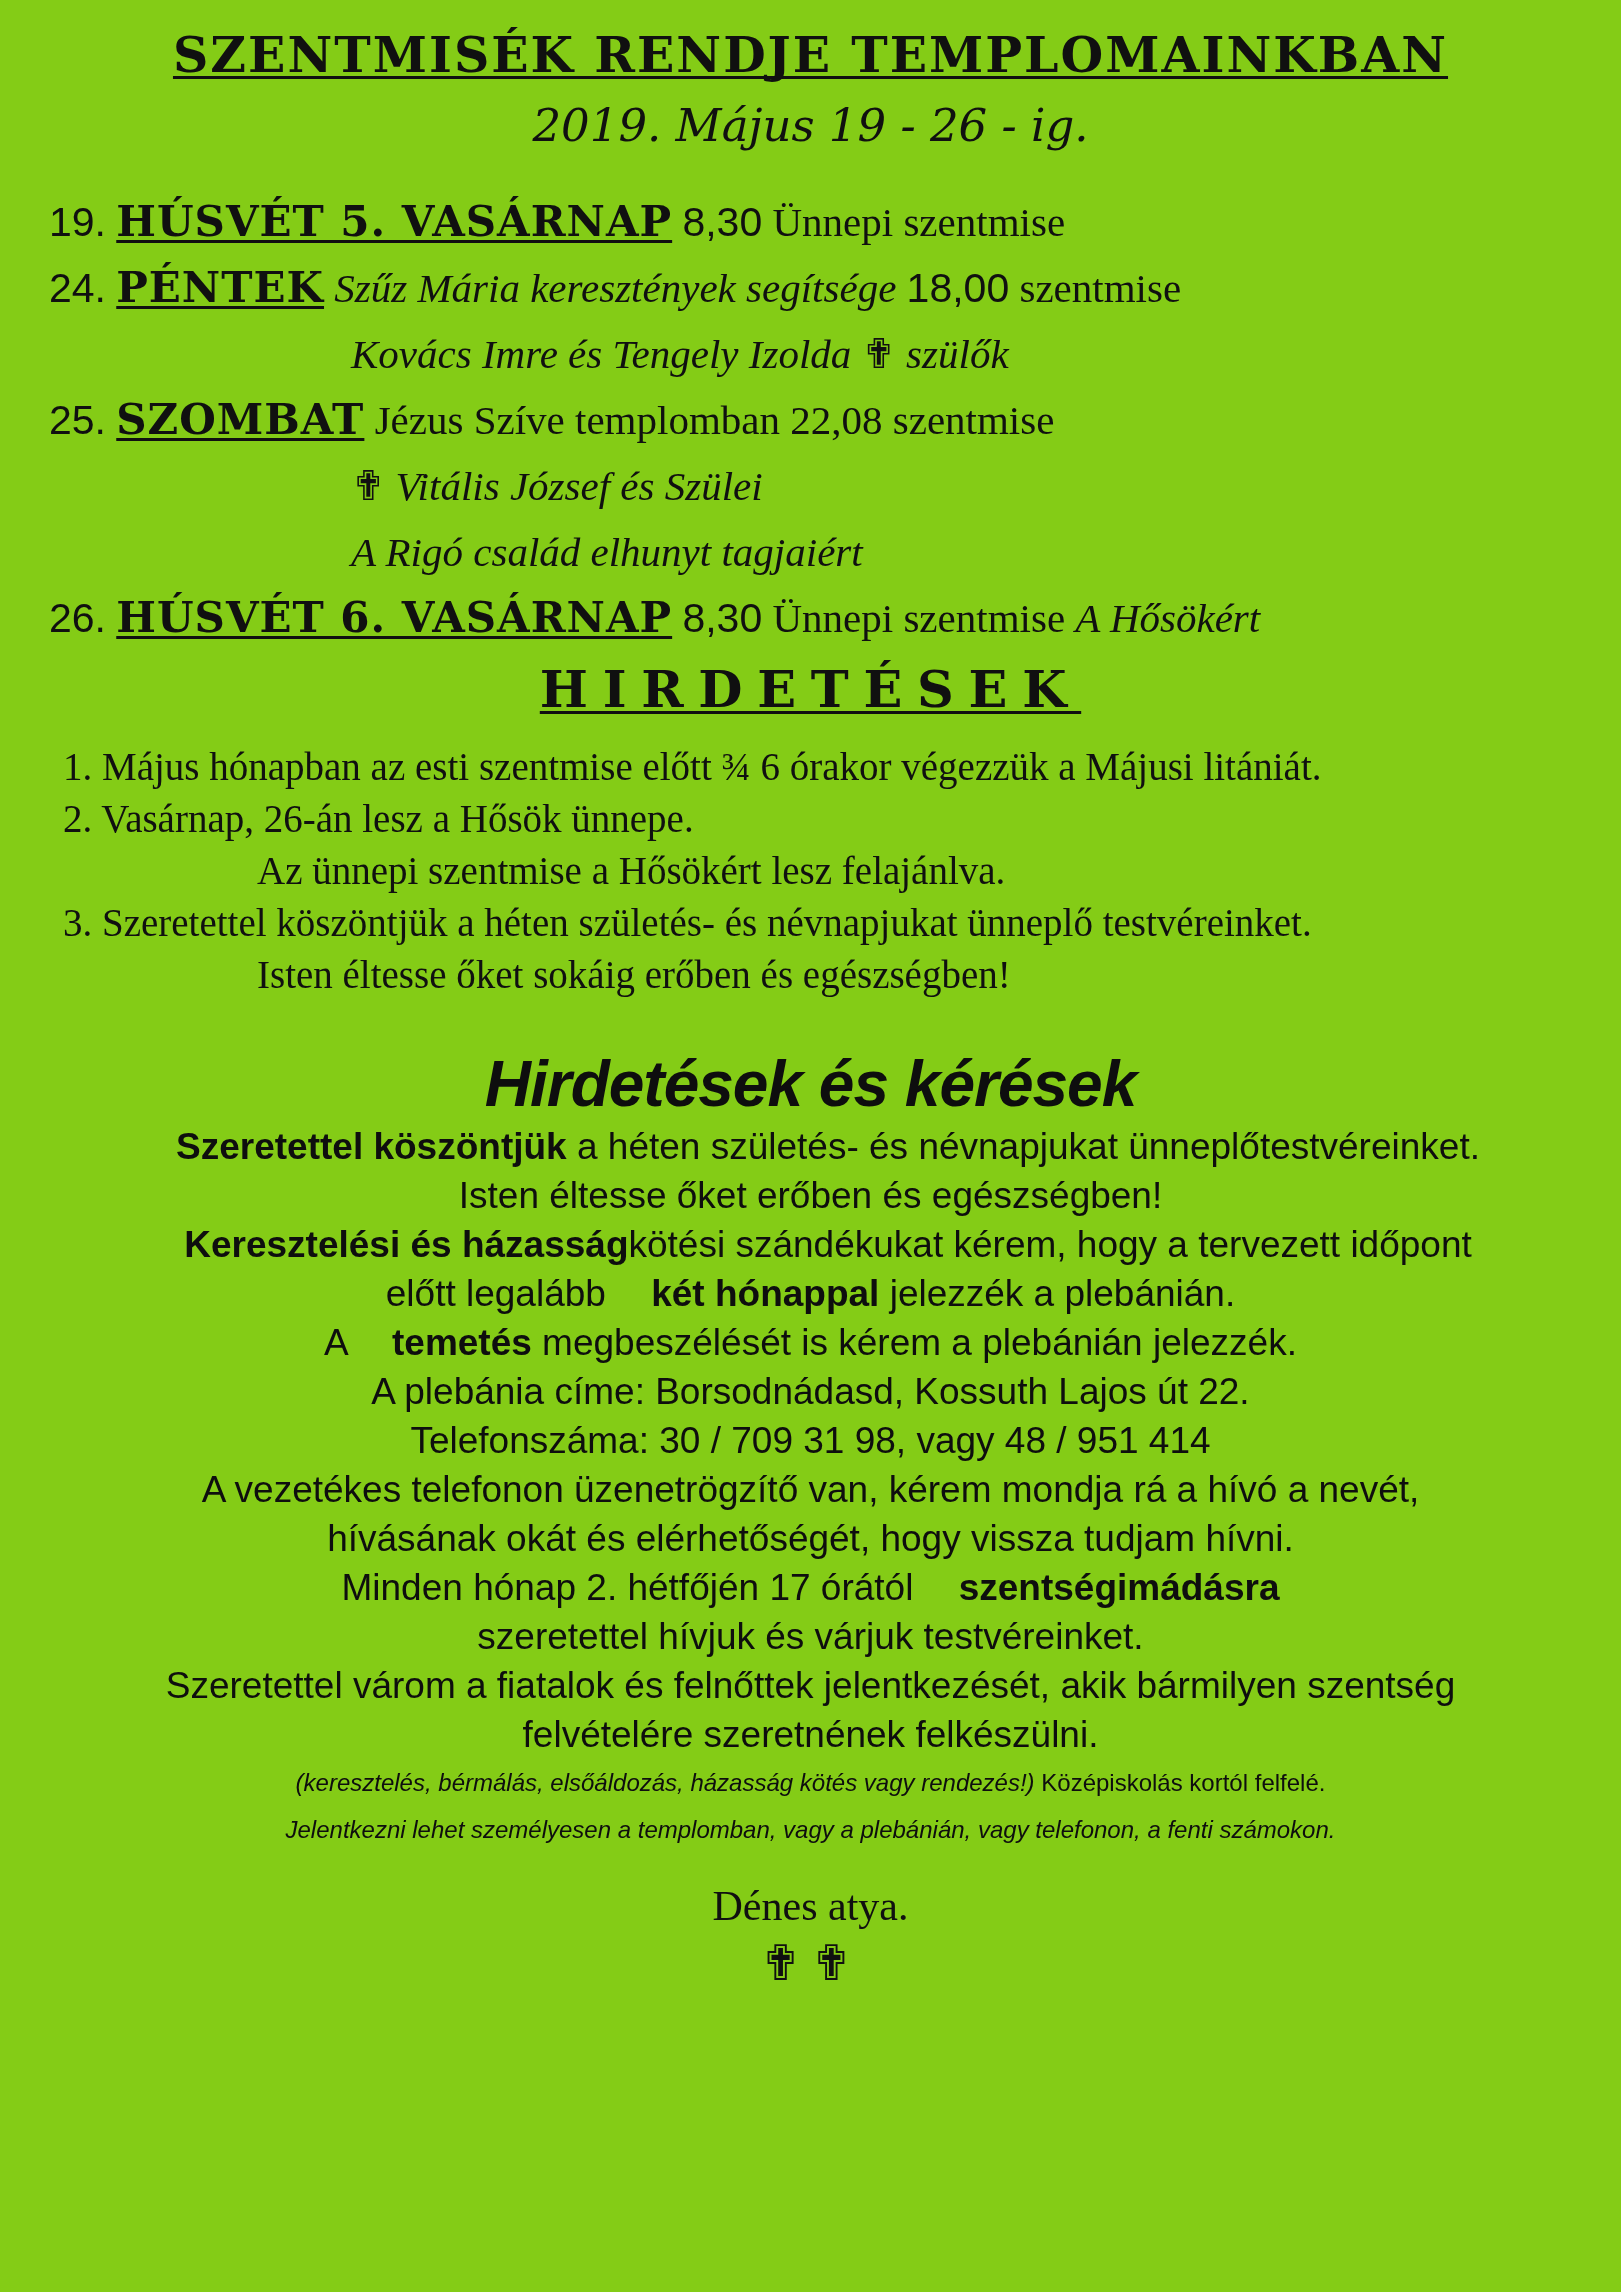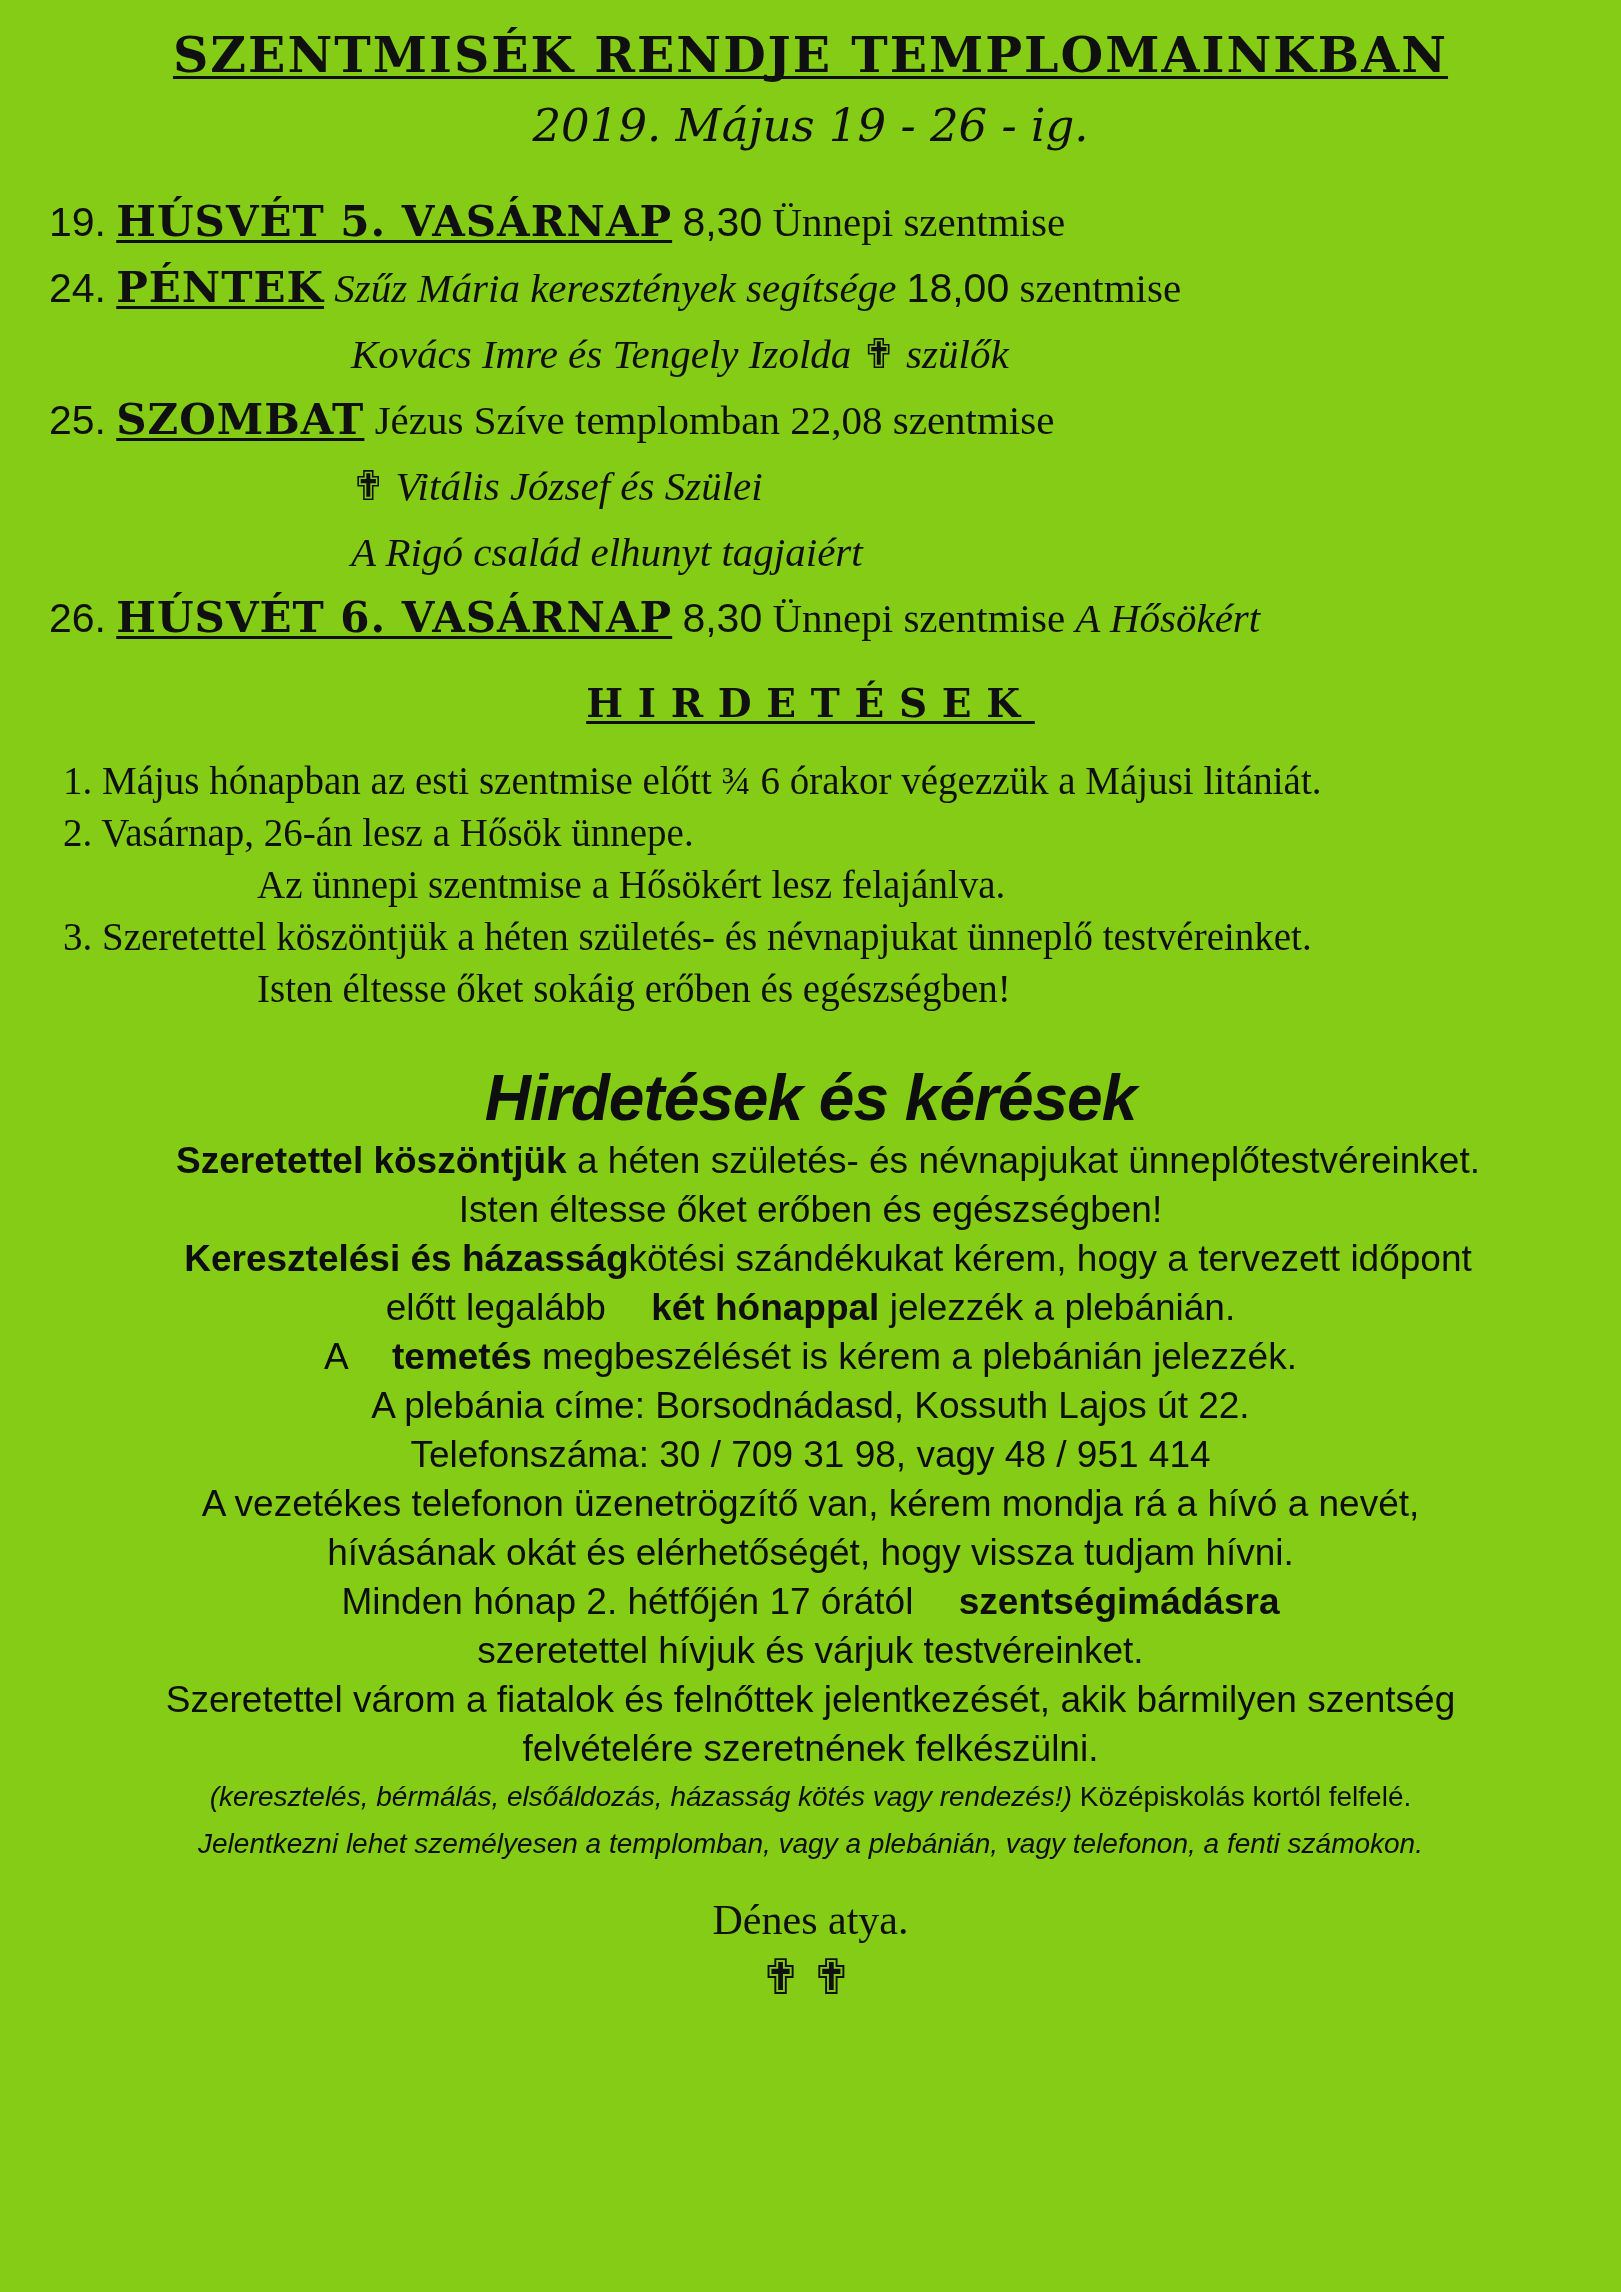--- a/index.html
+++ b/index.html
@@ -43,23 +43,23 @@
     line-height:66px;
     white-space:nowrap;
   }
   .num  { font-family:"Liberation Sans", sans-serif; }
   .day  { font-size:42px; letter-spacing:1px; }
   .time { font-family:"Liberation Sans", sans-serif; }
   .it   { font-style:italic; }
   .indent { padding-left:302px; }
   
   .annheading {
-    margin-top:25px;
+    margin-top:11px;
     text-align:center;
-    font-size:39px; line-height:55px;
+    font-size:51px; line-height:55px;
     letter-spacing:14.7px;
   }
   .ann { margin-top:24px; }
   .ann .item {
     margin-left:63px;
     font-size:39px;
     line-height:52px;
   }
   .indent2 { padding-left:194px; }
   
@@ -75,21 +75,21 @@
     font-size:64px; line-height:76px;
     font-weight:700; font-style:italic;
     letter-spacing:-1px;
   }
   .req p { margin:0; }
   .gap-lg { margin-top:43px; }
   .gap-md { margin-top:39px; }
   .gap-sm { margin-top:5.9px; }
   .b { font-weight:700;margin-left:35px; }
   .i { font-style:italic; }
-  .ital { font-size:28px; line-height:47px; }
+  .ital { font-size:24px; line-height:47px; }
   
   .sig {
     margin-top:29px;
     text-align:center;
     font-family:"Liberation Serif", serif;
     font-size:42px; line-height:49px;
   }
   .crosses {
     margin-top:3.9px;
     text-align:center;

